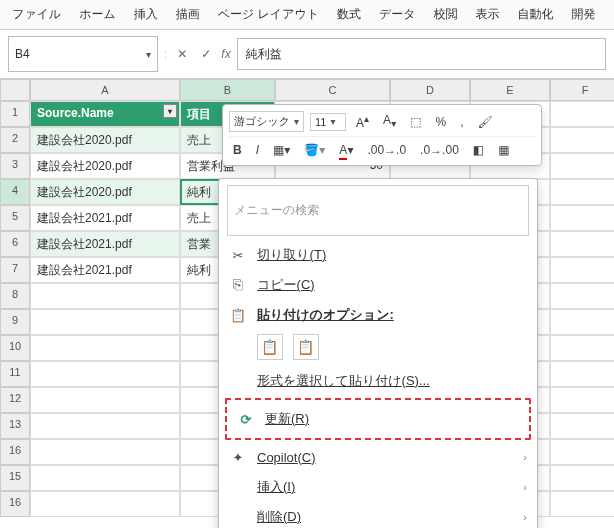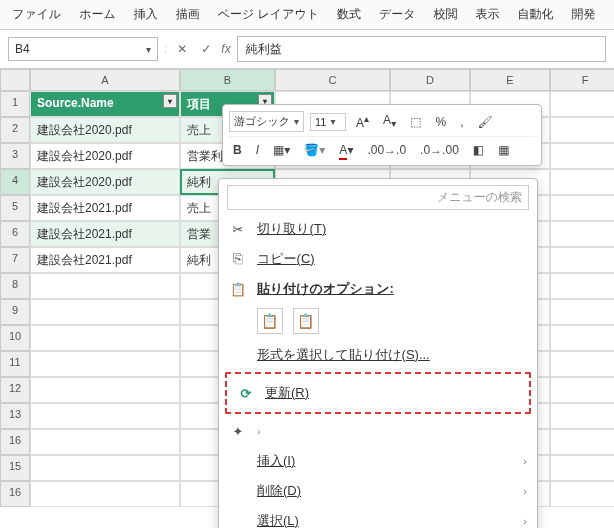--- a/index.html
+++ b/index.html
@@ -4,27 +4,27 @@
 <style>
 * { box-sizing: border-box; margin: 0; padding: 0; font-family: "Yu Gothic UI", "Meiryo", sans-serif; }
 body { background: #fff; font-size: 12px; color: #333; width: 614px; height: 528px; overflow: hidden; position: relative; }
 
 
 .ribbon { display: flex; gap: 18px; padding: 6px 12px; border-bottom: 1px solid #ccc; background: #fafafa; font-size: 12px; }
 .ribbon span { cursor: pointer; }
 
 
 .fbar { display: flex; align-items: center; gap: 6px; padding: 6px 8px; border-bottom: 1px solid #ccc; }
-.namebox { width: 150px; height: 24px; border: 1px solid #bbb; background: #fff; display: flex; align-items: center; padding: 0 6px; }
+.namebox { width: 150px; height: 36px; border: 1px solid #bbb; background: #fff; display: flex; align-items: center; padding: 0 6px; }
 .namebox .nbtext { flex: 1; }
 .chev { font-size: 10px; color: #555; }
 .divider { color: #ccc; }
 .fx-btn { width: 18px; text-align: center; color: #666; }
 .fx-label { font-style: italic; color: #737373; }
-.formula-input { flex: 1; height: 26px; border: 1px solid #bbb; padding: 0 8px; display: flex; align-items: center; }
+.formula-input { flex: 1; height: 32px; border: 1px solid #bbb; padding: 0 8px; display: flex; align-items: center; }
 
 
 .grid { display: grid; grid-template-columns: 30px 150px 95px 115px 80px 80px 70px; }
 .colhead, .rowhead { background: #eee; border: 1px solid #ccc; text-align: center; padding: 4px 0; font-size: 11px; color: #555; }
 .colhead.sel, .rowhead.sel { background: #cce8d8; }
 .cell { border: 1px solid #ddd; padding: 4px 6px; height: 26px; font-size: 12px; white-space: nowrap; overflow: hidden; }
 .header-cell { background: #2e9e6f; color: #fff; font-weight: bold; position: relative; }
 .header-cell .filter-icon { position: absolute; right: 2px; top: 2px; width: 14px; height: 14px; background: #eee; border: 1px solid #888; font-size: 8px; display: flex; align-items: center; justify-content: center; color: #333; }
 .row-even { background: #e8f5ed; }
 .active-cell { outline: 2px solid #2e9e6f; outline-offset: -2px; }
@@ -47,21 +47,21 @@
 .underA { border-bottom: 2px solid #d00; padding-bottom: 1px; }
 .paint { color: #888; }
 
 
 .context-menu {
   position: absolute; left: 218px; top: 178px;
   background: #fff; border: 1px solid #bbb; border-radius: 4px;
   box-shadow: 0 4px 12px rgba(0,0,0,.2);
   width: 320px; padding-bottom: 4px;
 }
-.ctx-search { border: 1px solid #ccc; margin: 6px 8px 4px; padding: 3px 6px; color: #999; font-size: 12px; text-align: right; }
+.ctx-search { border: 1px solid #ccc; margin: 6px 8px 4px; padding: 16px 6px; color: #999; font-size: 12px; }
 .ctx-item { display: flex; align-items: center; padding: 6px 10px; gap: 10px; cursor: pointer; font-size: 13px; }
 .ctx-icon { width: 18px; height: 18px; display: flex; align-items: center; justify-content: center; color: #555; font-size: 13px; }
 .ctx-label { flex: 1; text-decoration: underline; }
 .ctx-sub { color: #888; font-size: 11px; }
 .ctx-paste-icons { display: flex; gap: 10px; padding: 4px 10px 6px 38px; }
 .ctx-paste-icons .picon { width: 26px; height: 26px; border: 1px solid #ccc; display: flex; align-items: center; justify-content: center; color: #b8860b; font-size: 14px; }
 .ctx-highlight {
   border: 2px dashed #d33; border-radius: 2px;
   margin: 2px 6px; padding: 2px;
 }
@@ -297,20 +297,21 @@
 
   <div class="ctx-highlight">
     <div class="ctx-item">
       <span class="ctx-icon green-refresh">⟳</span>
       <span class="ctx-label"><span>更新</span>(<u class="shortcut">R</u>)</span>
     </div>
   </div>
 
   <div class="ctx-item">
     <span class="ctx-icon">✦</span>
+    <span class="ctx-label"><span>Copilot</span>(<u class="shortcut">C</u>)</span>
     <span class="ctx-sub">›</span>
   </div>
 
   <div class="ctx-item">
     <span class="ctx-icon"></span>
     <span class="ctx-label"><span>挿入</span>(<u class="shortcut">I</u>)</span>
     <span class="ctx-sub">›</span>
   </div>
 
   <div class="ctx-item">

